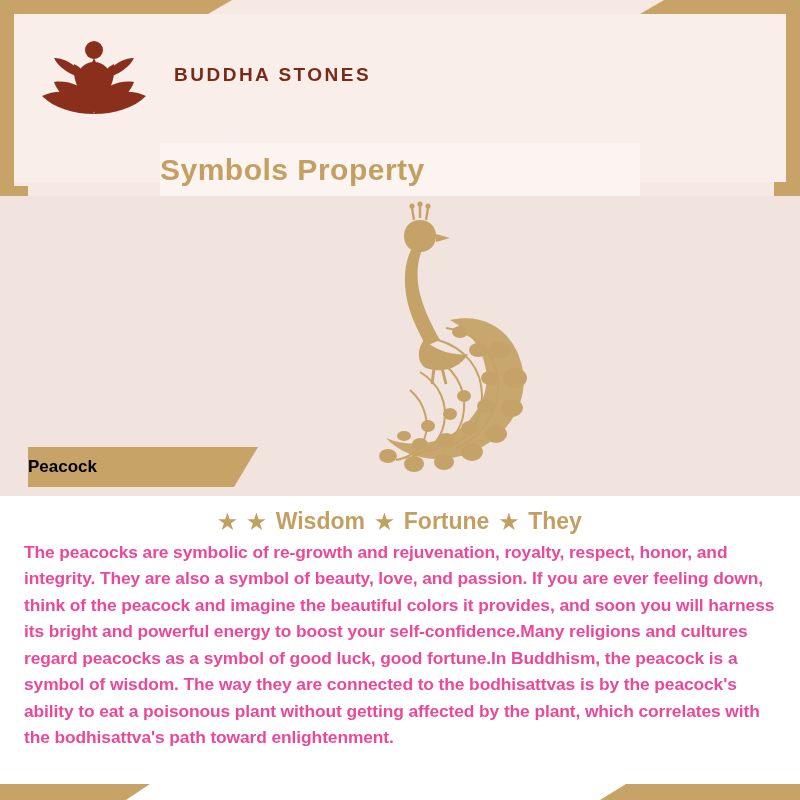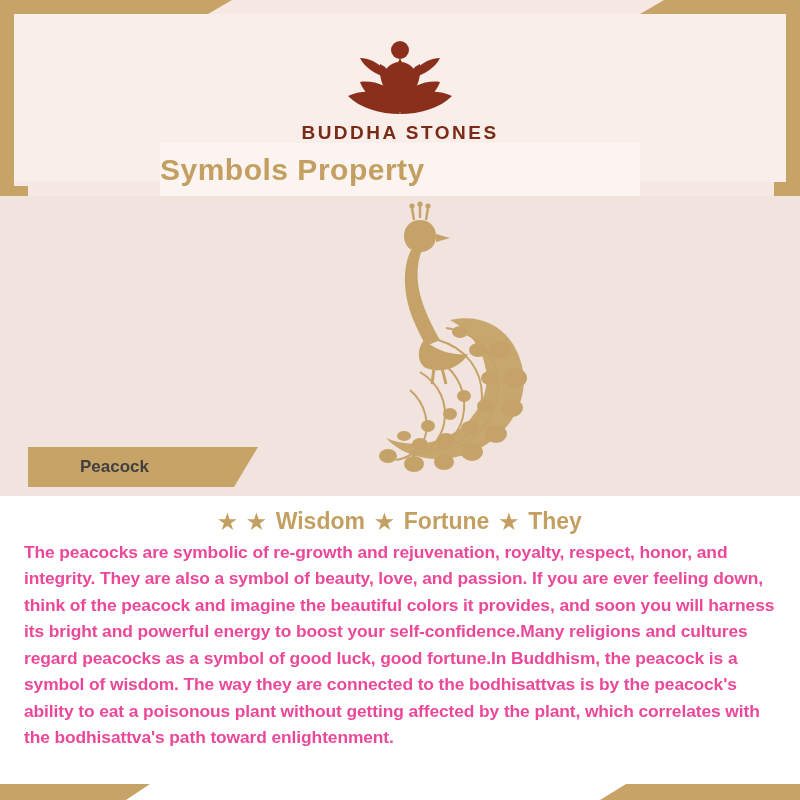--- a/index.html
+++ b/index.html
@@ -81,21 +81,21 @@
   .header {
     position: absolute;
     top: 14px; left: 14px;
     width: 772px; height: 168px;
     background: #f9eeea;
   }
   .logo-wrap {
     position: absolute;
     top: 14px; left: 0; right: 0;
     display: flex;
-    flex-direction: column;
+    flex-direction: row;
     align-items: center;
   }
   .logo-mark { width: 160px; height: 92px; display: block; }
   .logo-text {
     margin-top: 2px;
     font-size: 19px;
     font-weight: bold;
     letter-spacing: 2.5px;
     color: #7a2b18;
     font-family: "Liberation Sans", sans-serif;
@@ -135,22 +135,21 @@
   .label-tag {
     position: absolute;
     left: 28px; top: 447px;
     width: 230px; height: 40px;
     background: #c8a368;
     clip-path: polygon(0 0, 230px 0, 206px 40px, 0 40px);
     display: flex;
     align-items: center;
   }
   .label-tag span {
-    margin-left: 52px;
-    color: #404040;
+    color: #000000;
     font-weight: bold;
     font-size: 17px;
   }
 
   
   .body-panel {
     position: absolute;
     left: 0; top: 496px;
     width: 800px; height: 288px;
     background: #ffffff;

